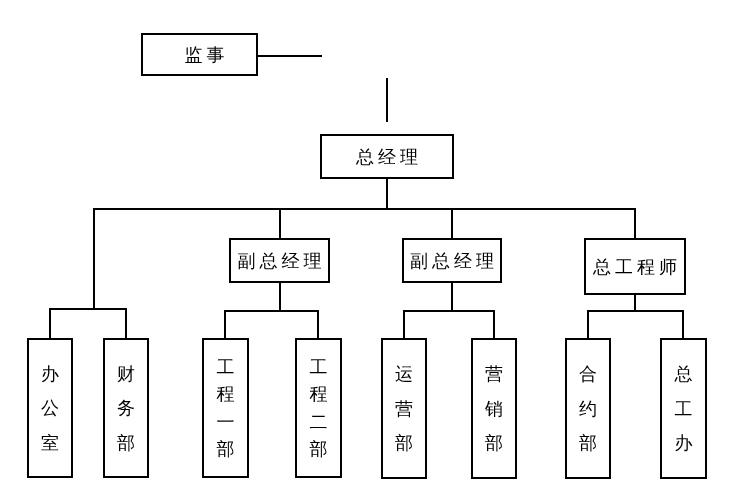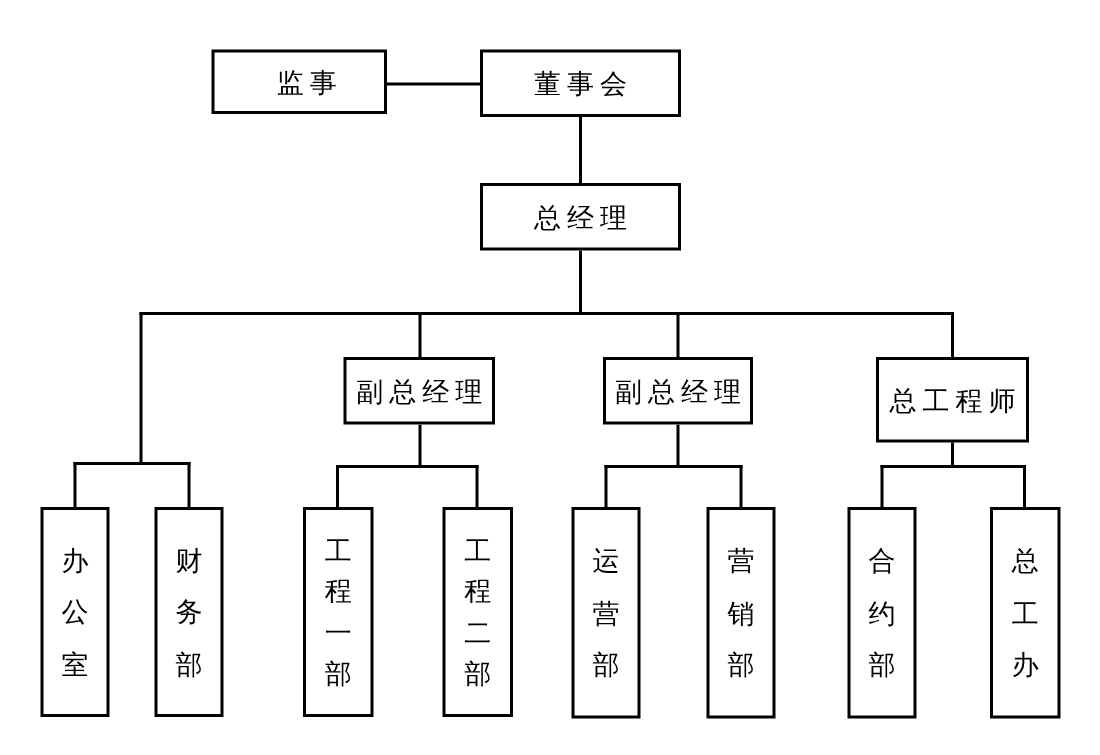--- a/index.html
+++ b/index.html
@@ -68,25 +68,22 @@
 
   <div class="line" style="left:634px; top:208px; width:2px; height:30px;"></div>
   <div class="line" style="left:634px; top:283px; width:2px; height:27px;"></div>
   <div class="line" style="left:587px; top:310px; width:97px; height:2px;"></div>
   <div class="line" style="left:587px; top:310px; width:2px; height:28px;"></div>
   <div class="line" style="left:682px; top:310px; width:2px; height:28px;"></div>
 
   <div class="node hbox" style="left:141px; top:33px; width:117px; height:43px;padding-left:10px;">
     <span class="lbl">监事</span>
   </div>
-  <div class="node hbox" style="left:320px; top:33px; width:134px; height:45px;">
-    <span class="lbl">董事会</span>
-  </div>
 
-  <div class="node hbox" style="left:320px; top:122px; width:134px; height:45px;">
+  <div class="node hbox" style="left:320px; top:134px; width:134px; height:45px;">
     <span class="lbl">总经理</span>
   </div>
 
   <div class="node hbox" style="left:229px; top:238px; width:101px; height:45px;">
     <span class="lbl">副总经理</span>
   </div>
   <div class="node hbox" style="left:402px; top:238px; width:100px; height:45px;">
     <span class="lbl">副总经理</span>
   </div>
   <div class="node hbox" style="left:584px; top:238px; width:102px; height:57px;">

